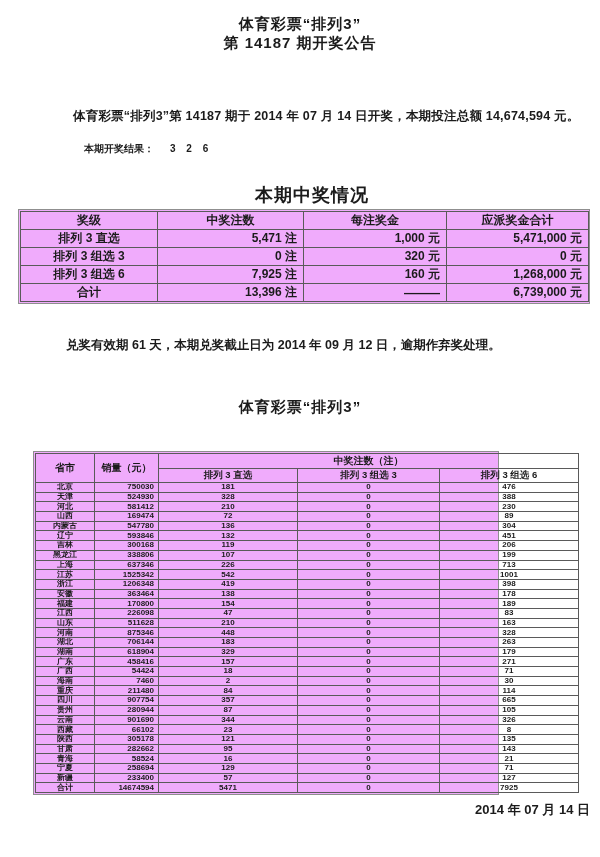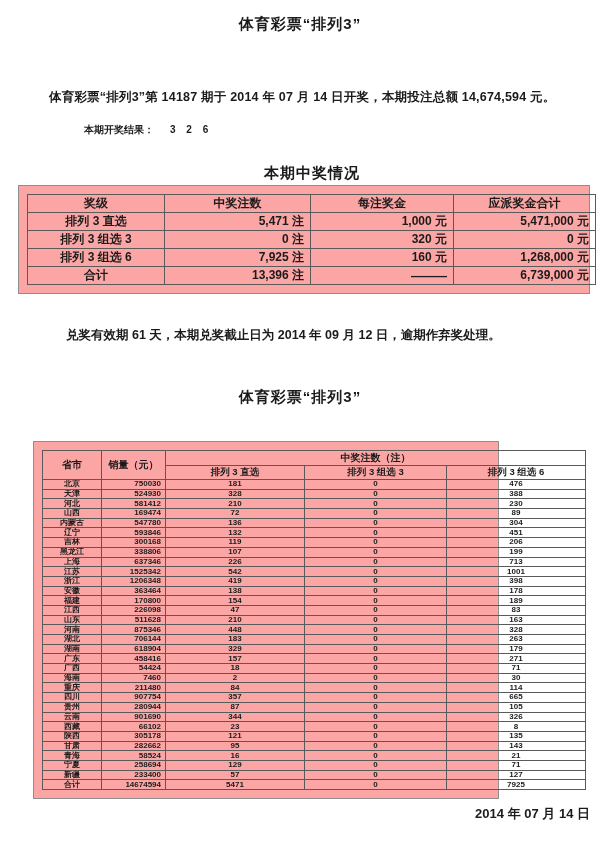--- a/index.html
+++ b/index.html
@@ -3,25 +3,25 @@
 <meta charset="utf-8">
 <style>
   * { margin:0; padding:0; box-sizing:border-box; }
   html,body { background:#ffffff; }
   body {
     width:600px; height:857px; margin:0 auto; position:relative;
     color:#1b1b1b; font-family:"Liberation Sans", sans-serif; font-weight:bold;
     overflow:hidden;
   }
   .doc-title { text-align:center; font-size:15px; line-height:19px; margin-top:14px; letter-spacing:1px; }
-  .intro { margin:56px 6px 0 49px; font-size:12.5px; white-space:nowrap; letter-spacing:0.2px; }
+  .intro { margin:56px 6px 0 73px; font-size:12.5px; white-space:nowrap; letter-spacing:0.2px; }
   .result-line { margin:17px 0 0 84px; font-size:10px; }
   .result-line .nums { margin-left:16px; letter-spacing:4px; }
-  .tcaption { text-align:center; font-size:15px; margin-top:27px; letter-spacing:1px;padding-left:24px; }
-  .tblwrap { border:1px solid #8f8f8f; padding:8px; background:#fca5a5; }
+  .tcaption { text-align:center; font-size:18px; margin-top:27px; letter-spacing:1px;padding-left:24px; }
+  .tblwrap { border:1px solid #8f8f8f; padding:1px; background:#f0abfc; }
   .tblwrap table { border-collapse:collapse; width:100%; table-layout:fixed; border:1px solid #4a4a4a; }
   .tblwrap th, .tblwrap td { border:1px solid #5a5a5a; font-weight:bold; overflow:hidden; white-space:nowrap; }
 
   
   .prize-wrap { width:572px; margin:2px 0 0 18px; }
   .prize-wrap th { height:15px; font-size:12px; text-align:center; }
   .prize-wrap td { height:15px; font-size:12px; }
   .prize-wrap td:first-child { text-align:center; }
   .prize-wrap td:nth-child(n+2) { text-align:right; padding-right:6px; }
 
@@ -39,20 +39,21 @@
   .sales-wrap td:nth-child(2) { text-align:right; padding-right:4px; }
   .sales-wrap td:nth-child(n+3) { text-align:center; }
 
   .footer-date { text-align:right; margin:6px 10px 0 17px; font-size:13px; }
 </style>
 </head>
 <body>
 
 <div class="doc-title">
   <div>体育彩票“排列3”</div>
+  <div>第 14187 期开奖公告</div>
 </div>
 
 <p class="intro">体育彩票“排列3”第 14187 期于 2014 年 07 月 14 日开奖，本期投注总额 14,674,594 元。</p>
 
 <p class="result-line">
   <span>本期开奖结果：</span><span class="nums">3 2 6</span>
 </p>
 
 <div class="tcaption">本期中奖情况</div>
 

